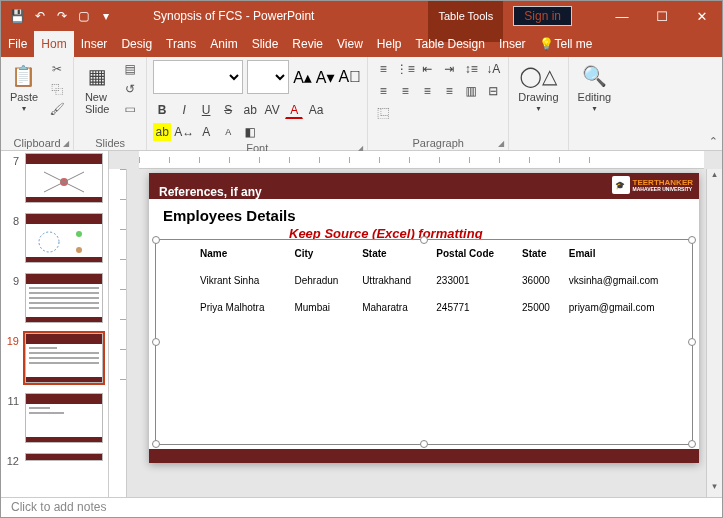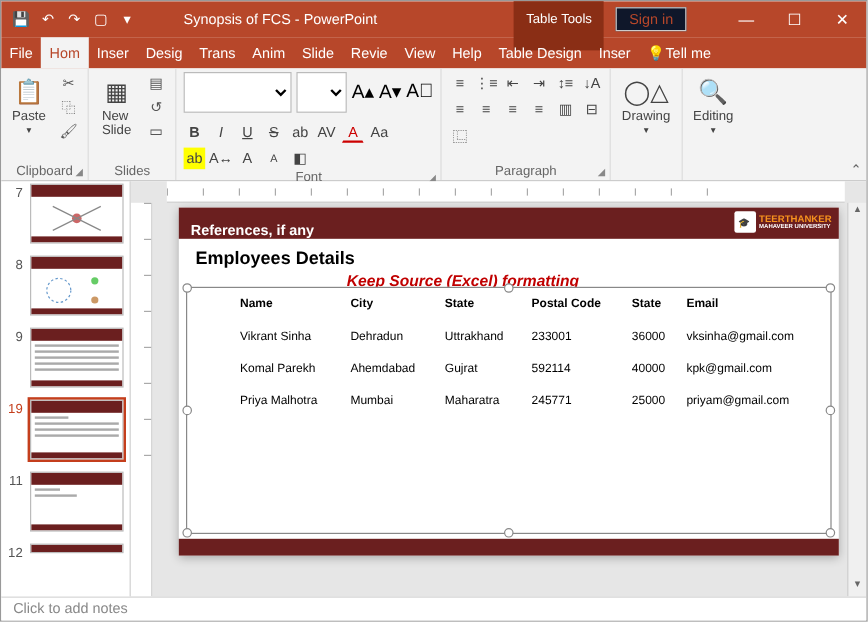--- a/index.html
+++ b/index.html
@@ -363,28 +363,20 @@
           </tr>
           <tr>
                 <td>Vikrant Sinha</td>
                 <td>Dehradun</td>
                 <td>Uttrakhand</td>
                 <td>233001</td>
                 <td>36000</td>
                 <td>vksinha@gmail.com</td>
               </tr>
           <tr>
-                <td>Komal Parekh</td>
-                <td>Ahemdabad</td>
-                <td>Gujrat</td>
-                <td>592114</td>
-                <td>40000</td>
-                <td>kpk@gmail.com</td>
-              </tr>
-          <tr>
                 <td>Priya Malhotra</td>
                 <td>Mumbai</td>
                 <td>Maharatra</td>
                 <td>245771</td>
                 <td>25000</td>
                 <td>priyam@gmail.com</td>
               </tr>
         </tbody>
           </table>
         <div class="handles">

